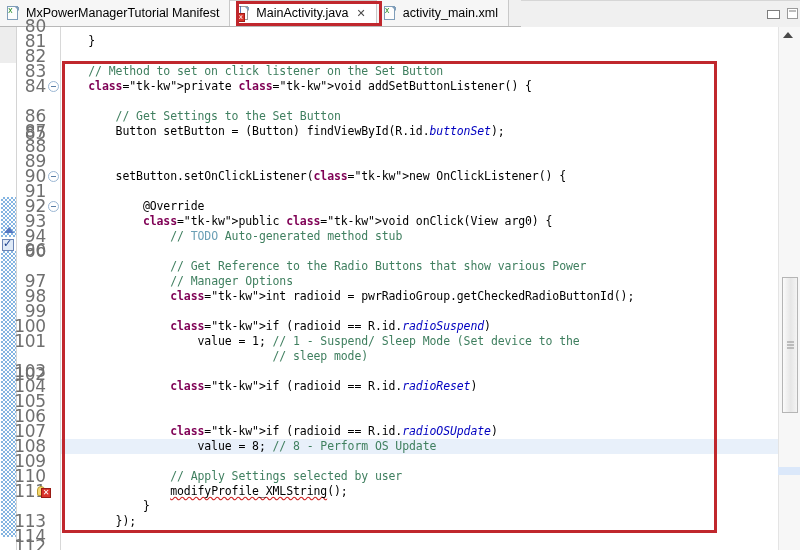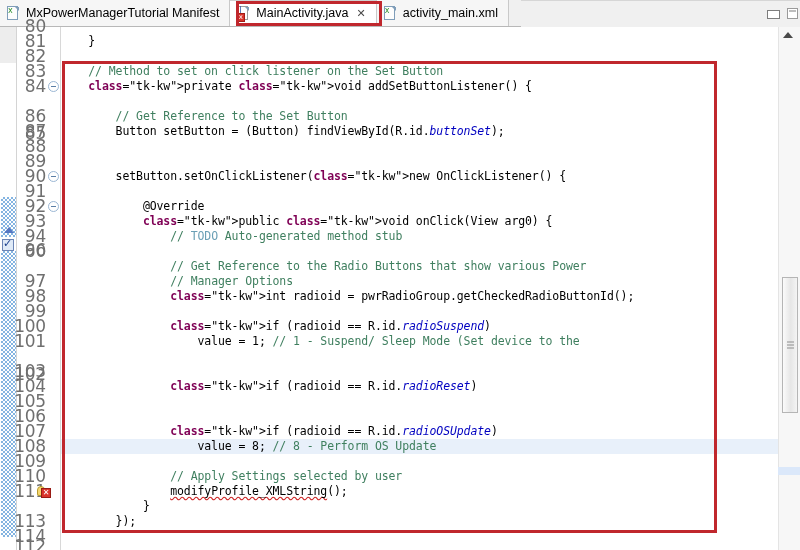--- a/index.html
+++ b/index.html
@@ -447,35 +447,36 @@
       </div>
     <div class="fold-stripe"></div>
 
     <div class="codearea">
         <div class="codeline" style="top: -8px;"></div>
         <div class="codeline" style="top: 7px;">    }</div>
         <div class="codeline" style="top: 22px;"></div>
         <div class="codeline" style="top: 37px;">    <span class="tk-cm">// Method to set on click listener on the Set Button</span></div>
         <div class="codeline" style="top: 52px;">    <span <span="" class="tk-kw">class</span>="tk-kw"&gt;private <span <span="" class="tk-kw">class</span>="tk-kw"&gt;void addSetButtonListener() {</div>
         <div class="codeline" style="top: 67px;"></div>
-        <div class="codeline" style="top: 82px;">        <span class="tk-cm">// Get Reference to the Set Button</span></div>
+        <div class="codeline" style="top: 82px;">        <span class="tk-cm">// Get Settings to the Set Button</span></div>
         <div class="codeline" style="top: 97px;">        Button setButton = (Button) findViewById(R.id.<span class="tk-fld">buttonSet</span>);</div>
         <div class="codeline" style="top: 112px;"></div>
         <div class="codeline" style="top: 142px;">        setButton.setOnClickListener(<span <span="" class="tk-kw">class</span>="tk-kw"&gt;new OnClickListener() {</div>
         <div class="codeline" style="top: 157px;"></div>
         <div class="codeline" style="top: 172px;">            @Override</div>
         <div class="codeline" style="top: 187px;">            <span <span="" class="tk-kw">class</span>="tk-kw"&gt;public <span <span="" class="tk-kw">class</span>="tk-kw"&gt;void onClick(View arg0) {</div>
         <div class="codeline" style="top: 202px;">                <span class="tk-cm">// </span><span class="tk-todo">TODO</span><span class="tk-cm"> Auto-generated method stub</span></div>
         <div class="codeline" style="top: 217px;"></div>
         <div class="codeline" style="top: 232px;">                <span class="tk-cm">// Get Reference to the Radio Buttons that show various Power</span></div>
         <div class="codeline" style="top: 247px;">                <span class="tk-cm">// Manager Options</span></div>
         <div class="codeline" style="top: 262px;">                <span <span="" class="tk-kw">class</span>="tk-kw"&gt;int radioid = pwrRadioGroup.getCheckedRadioButtonId();</div>
         <div class="codeline" style="top: 277px;"></div>
         <div class="codeline" style="top: 292px;">                <span <span="" class="tk-kw">class</span>="tk-kw"&gt;if (radioid == R.id.<span class="tk-fld">radioSuspend</span>)</div>
         <div class="codeline" style="top: 307px;">                    value = 1; <span class="tk-cm">// 1 - Suspend/ Sleep Mode (Set device to the</span></div>
+        <div class="codeline" style="top: 322px;">                               <span class="tk-cm">// sleep mode)</span></div>
         <div class="codeline" style="top: 337px;"></div>
         <div class="codeline" style="top: 352px;">                <span <span="" class="tk-kw">class</span>="tk-kw"&gt;if (radioid == R.id.<span class="tk-fld">radioReset</span>)</div>
         <div class="codeline" style="top: 382px;"></div>
         <div class="codeline" style="top: 397px;">                <span <span="" class="tk-kw">class</span>="tk-kw"&gt;if (radioid == R.id.<span class="tk-fld">radioOSUpdate</span>)</div>
         <div class="hl-line" style="top: 412px;"></div>
         <div class="codeline" style="top: 412px;">                    value = 8; <span class="tk-cm">// 8 - Perform OS Update</span></div>
         <div class="codeline" style="top: 427px;"></div>
         <div class="codeline" style="top: 442px;">                <span class="tk-cm">// Apply Settings selected by user</span></div>
         <div class="codeline" style="top: 457px;">                <span class="tk-err">modifyProfile_XMLString</span>();</div>
         <div class="codeline" style="top: 472px;">            }</div>

